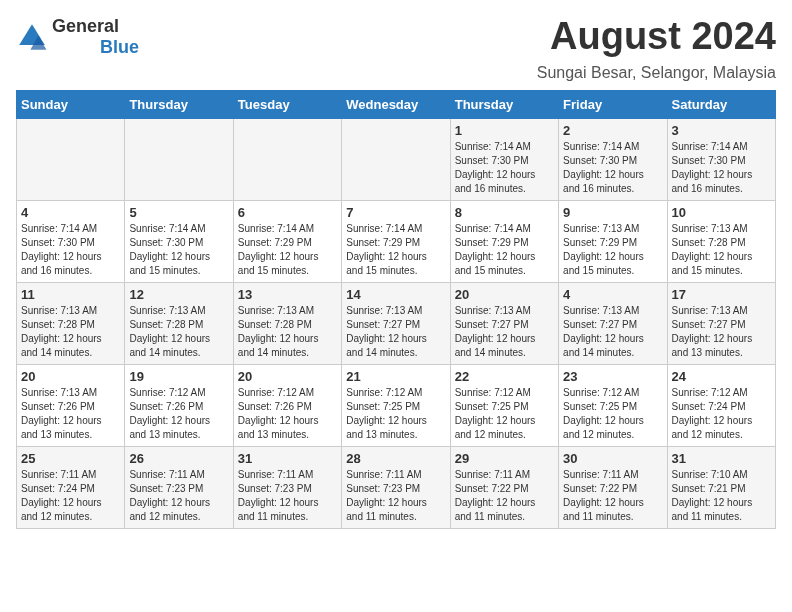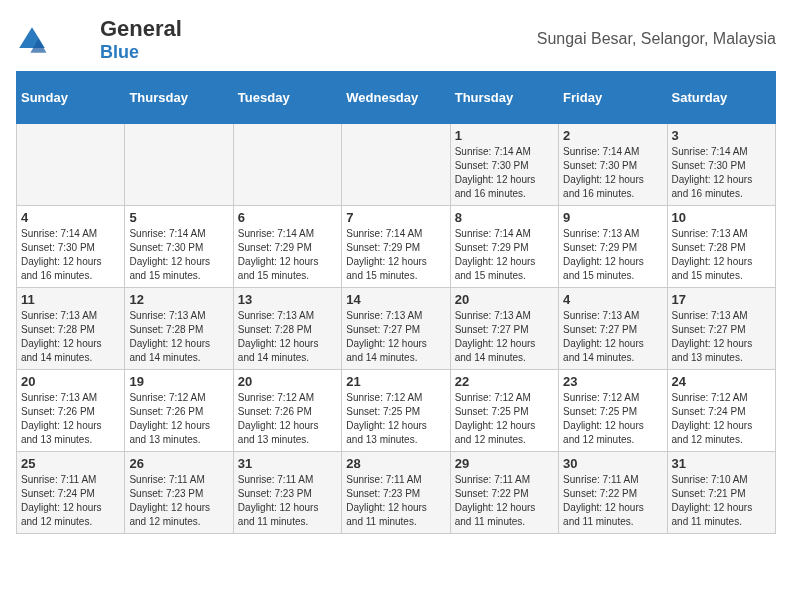--- a/index.html
+++ b/index.html
@@ -15,24 +15,23 @@
       justify-content: space-between;
       align-items: flex-start;
       margin-bottom: 8px;
     }
     .logo {
       display: flex;
       align-items: center;
       gap: 4px;
     }
     .logo-text-general {
-      font-size: 22px;
+      font-size: 18px;
       font-weight: bold;
       color: #333;
-      margin-left: 48px;
     }
     .logo-text-blue {
       font-size: 18px;
       font-weight: bold;
       color: #2a7abf;
       margin-left: 48px;
     }
     .logo-icon {
       width: 32px;
       height: 32px;
@@ -42,33 +41,33 @@
     }
     .main-title {
       font-size: 38px;
       font-weight: bold;
       color: #333;
       line-height: 1.1;
     }
     .subtitle {
       font-size: 16px;
       color: #555;
-      margin-top: 14px;
+      margin-top: 6px;
     }
     table {
       width: 100%;
       border-collapse: collapse;
       font-size: 11px;
     }
     thead tr th {
       background: #2a7abf;
       color: #fff;
       font-weight: bold;
       font-size: 13px;
-      padding: 18px 4px;
+      padding: 6px 4px;
       border: 1px solid #2a7abf;
       text-align: left;
     }
     tbody tr td {
       border: 1px solid #ccc;
       vertical-align: top;
       padding: 4px 4px;
       width: calc(100% / 7);
       height: 80px;
       background: #fff;
@@ -103,20 +102,21 @@
     <svg class="logo-icon" viewBox="0 0 40 40">
       <polygon points="20,4 36,30 4,30" fill="#2a7abf"></polygon>
       <polygon points="28,18 38,36 18,36" fill="#1a5a9f" opacity="0.7"></polygon>
     </svg>
     <div>
       <span class="logo-text-general">General</span><br>
       <span class="logo-text-blue">Blue</span>
     </div>
   </div>
   <div class="title-area">
+    <div class="main-title">August 2024</div>
     <div class="subtitle">Sungai Besar, Selangor, Malaysia</div>
   </div>
 </div>
 
 <table>
   <thead>
     <tr>
     <th>Sunday</th>
         <th>Thursday</th>
         <th>Tuesday</th>

